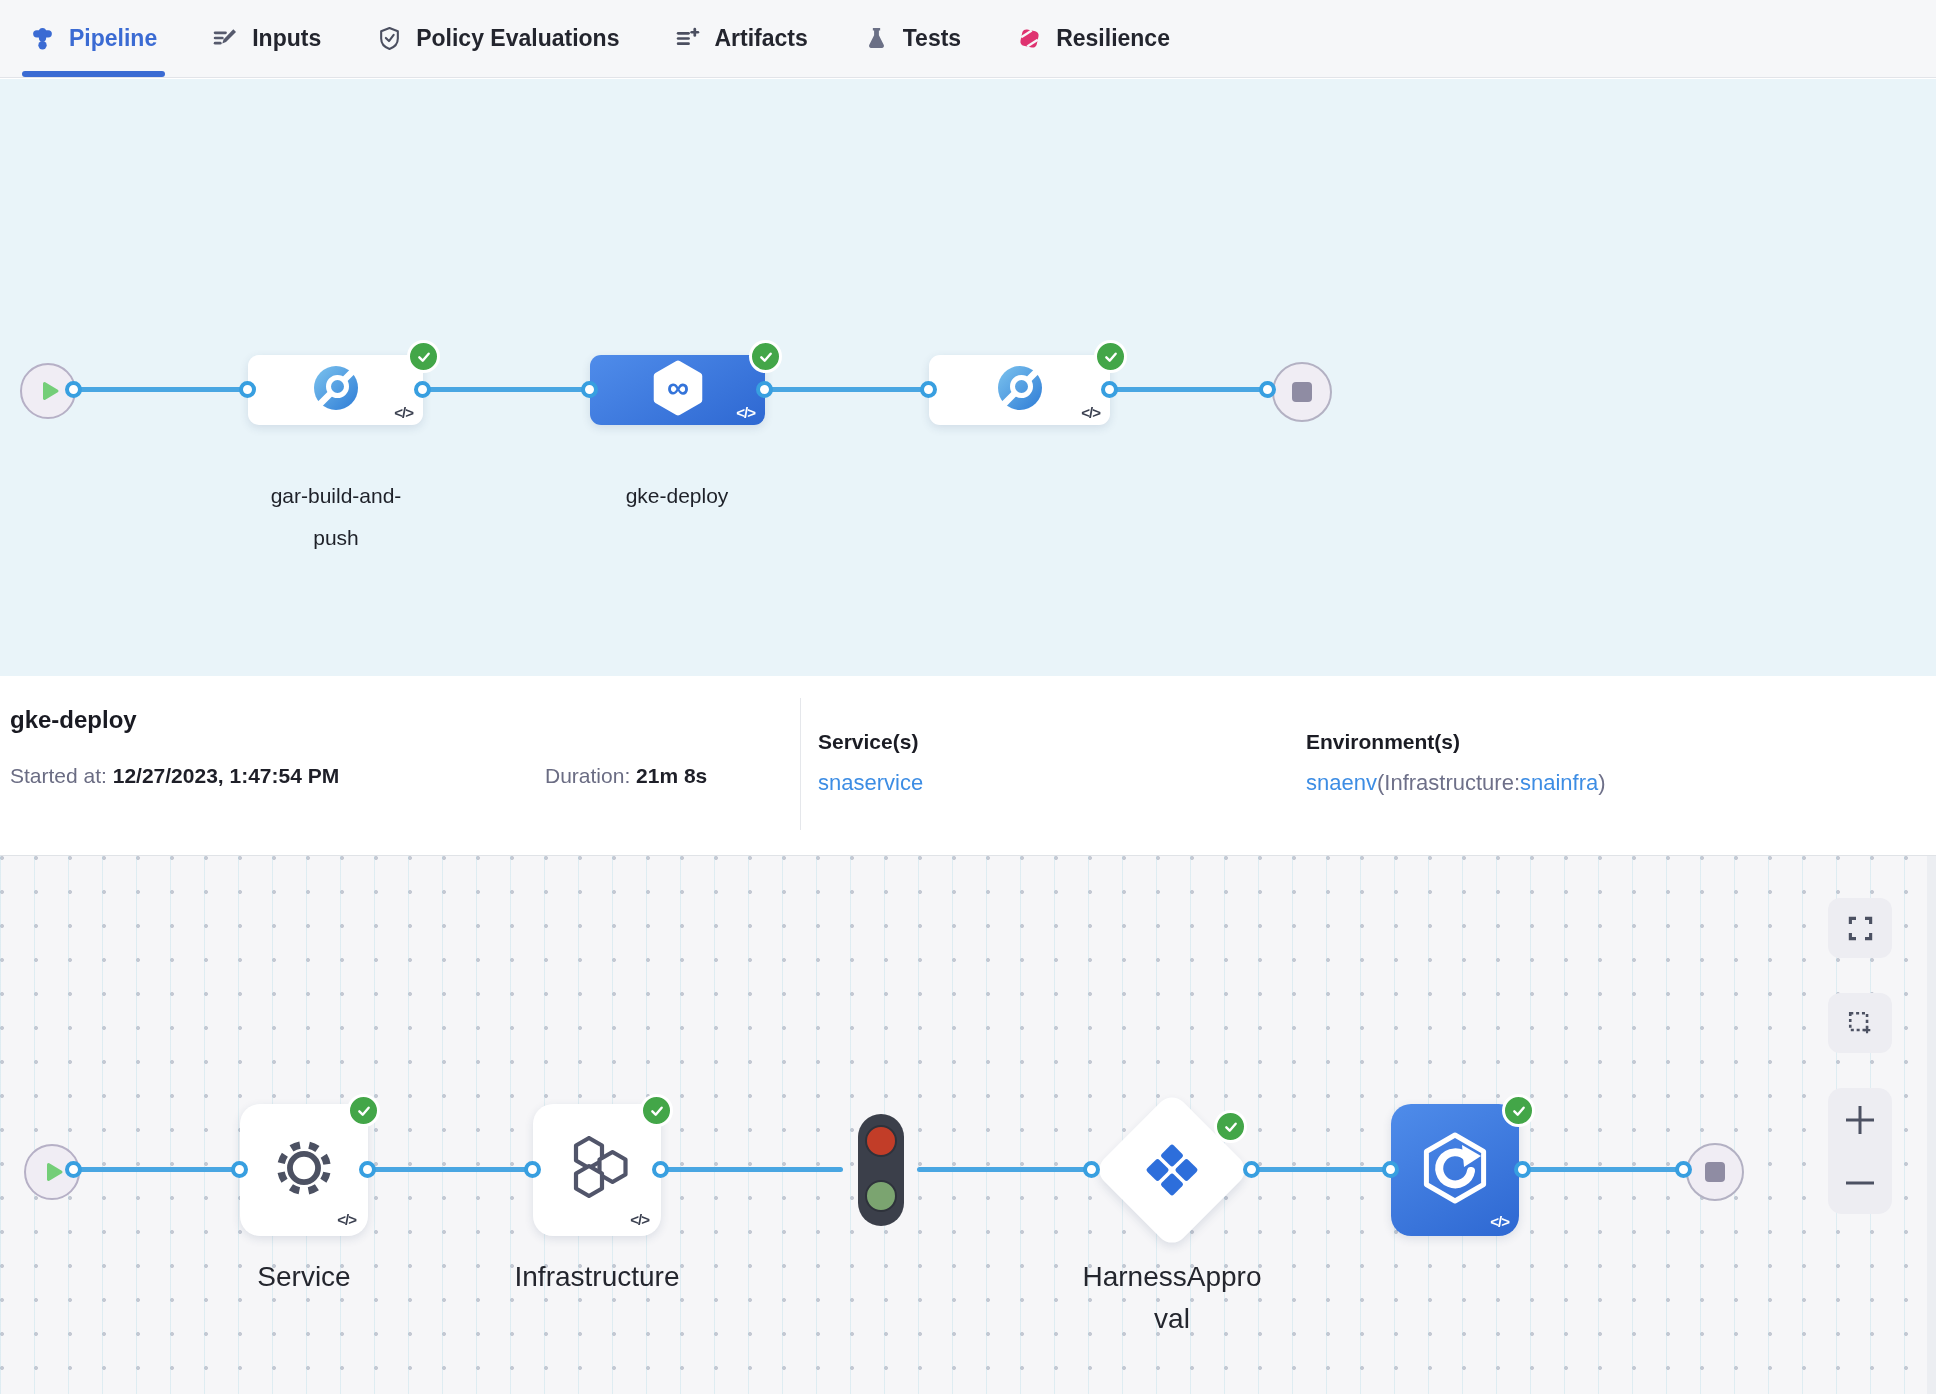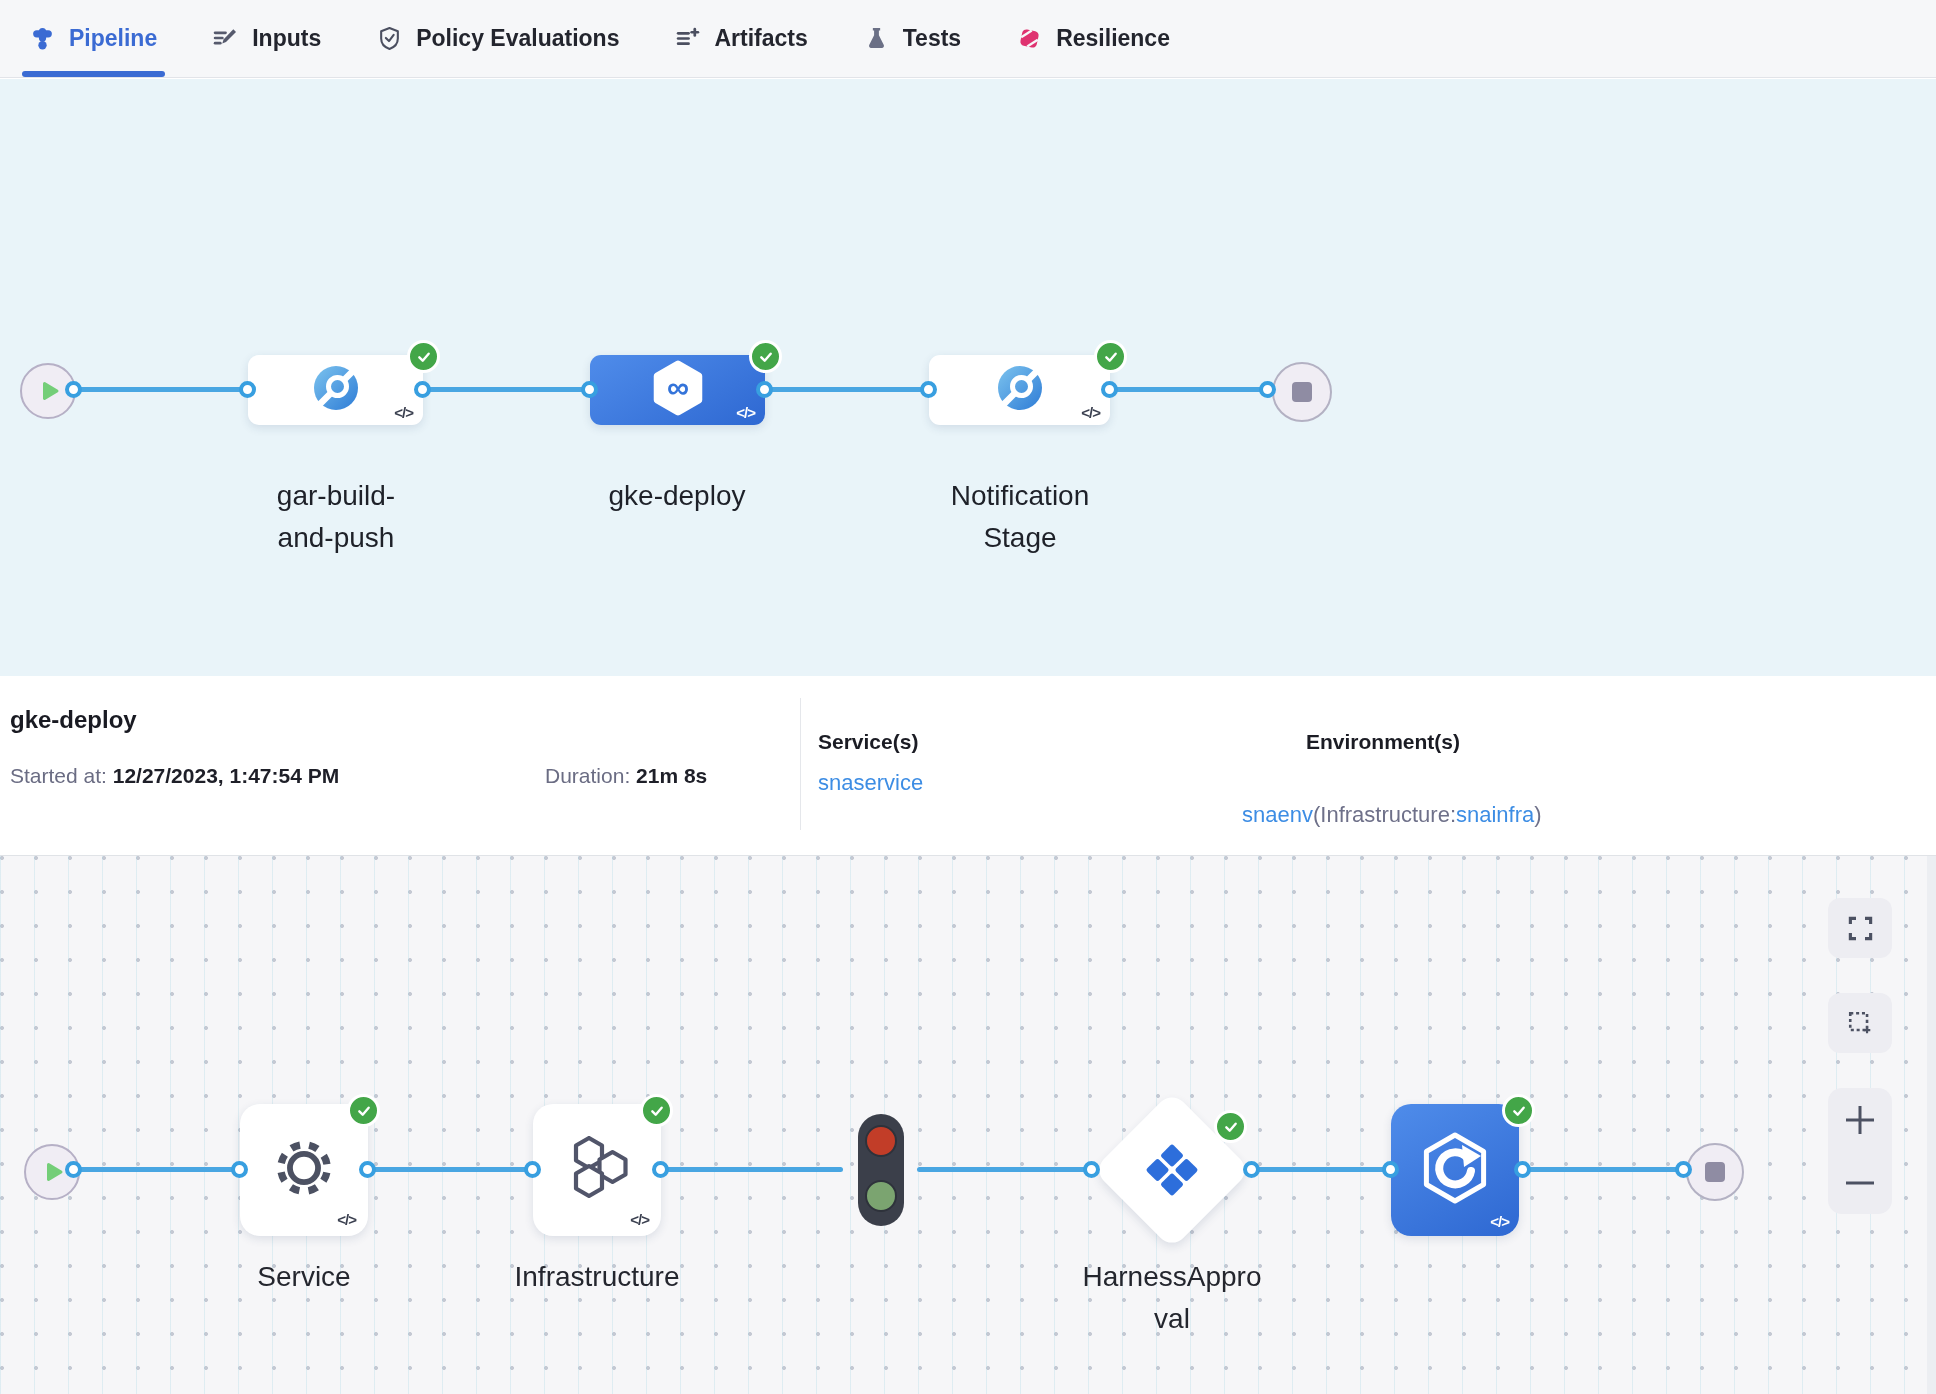--- a/index.html
+++ b/index.html
@@ -23,21 +23,21 @@
   .node-start{border:2.5px solid #b6b0c6;}
   .node-end{border:2px solid #b3b1c3;}
   .end-square{width:20px;height:20px;background:#8f8ca3;border-radius:4px;}
   .stage-card{position:absolute;top:276px;width:175px;height:70px;border-radius:11px;background:#fff;
               box-shadow:0 3px 10px rgba(30,60,100,.12);display:flex;align-items:center;justify-content:center;z-index:2;cursor:pointer;}
   .stage-card.selected{background:linear-gradient(150deg,#4f8cea,#2e68d2);}
   .check{position:absolute;width:27px;height:27px;background:#43a648;border:3px solid #fff;border-radius:50%;
          display:flex;align-items:center;justify-content:center;z-index:4;box-sizing:content-box;}
   .code{position:absolute;right:10px;bottom:4px;font-size:15px;font-weight:700;color:#3b4050;letter-spacing:-1px;z-index:3;}
   .code.white{color:#fff;}
-  .stage-label{position:absolute;top:396px;width:170px;text-align:center;font-size:28px;line-height:42px;color:#1e2129;z-index:2;}
+  .stage-label{position:absolute;top:396px;width:170px;text-align:center;font-size:21px;line-height:42px;color:#1e2129;z-index:2;}
 
   
   .details{position:absolute;left:0;top:676px;width:100%;height:180px;background:#fff;border-bottom:1px solid #e0e3e7;box-sizing:border-box;}
   .d-title{position:absolute;left:10px;top:30px;font-size:24px;font-weight:700;color:#191a22;}
   .d-meta{position:absolute;top:88px;font-size:21px;color:#6a6c83;}
   .d-meta b{color:#1e1f28;font-weight:600;margin-top:37px;}
   .d-col-label{position:absolute;top:54px;font-size:21px;font-weight:700;color:#1b1c24;}
   .d-col-value{position:absolute;top:94px;font-size:22px;}
   .link{color:#3d8de4;cursor:pointer;text-align:center;}
   .gray{color:#6e7089;}
@@ -217,40 +217,39 @@
     <div class="port" style="left:239px;top:302px;"></div>
     <div class="port" style="left:414px;top:302px;"></div>
     <div class="port" style="left:581px;top:302px;"></div>
     <div class="port" style="left:756px;top:302px;"></div>
     <div class="port" style="left:920px;top:302px;"></div>
     <div class="port" style="left:1101px;top:302px;"></div>
     <div class="port" style="left:1259px;top:302px;"></div>
 
     <div class="stage-label" style="left:251px;">gar-build-and-push</div>
     <div class="stage-label" style="left:592px;">gke-deploy</div>
-    <div class="stage-label" style="left:935px;">Notification Stage</div>
   </section>
 
   <section class="details">
     <div class="d-title">gke-deploy</div>
     <div class="d-meta" style="left:10px;">
       <span>Started at:</span>
       <b>12/27/2023, 1:47:54 PM</b>
     </div>
     <div class="d-meta" style="left:545px;">
       <span>Duration:</span>
       <b>21m 8s</b>
     </div>
     <div class="d-divider"></div>
     <div class="d-col-label" style="left:818px;text-align:center;">Service(s)</div>
     <div class="d-col-value" style="left:818px;">
       <span class="link">snaservice</span>
     </div>
     <div class="d-col-label" style="left:1306px;">Environment(s)</div>
-    <div class="d-col-value" style="left:1242px;margin-top:32px;">
+    <div class="d-col-value" style="left:1306px;">
       <span class="link">snaenv</span><span class="gray">(Infrastructure:</span><span class="link">snainfra</span><span class="gray">)</span>
     </div>
   </section>
 
   <section class="canvas">
 
     <div class="edge" style="left:74px;top:311px;width:166px;"></div>
     <div class="edge" style="left:368px;top:311px;width:165px;"></div>
     <div class="edge" style="left:661px;top:311px;width:182px;"></div>
     <div class="edge" style="left:917px;top:311px;width:175px;"></div>

